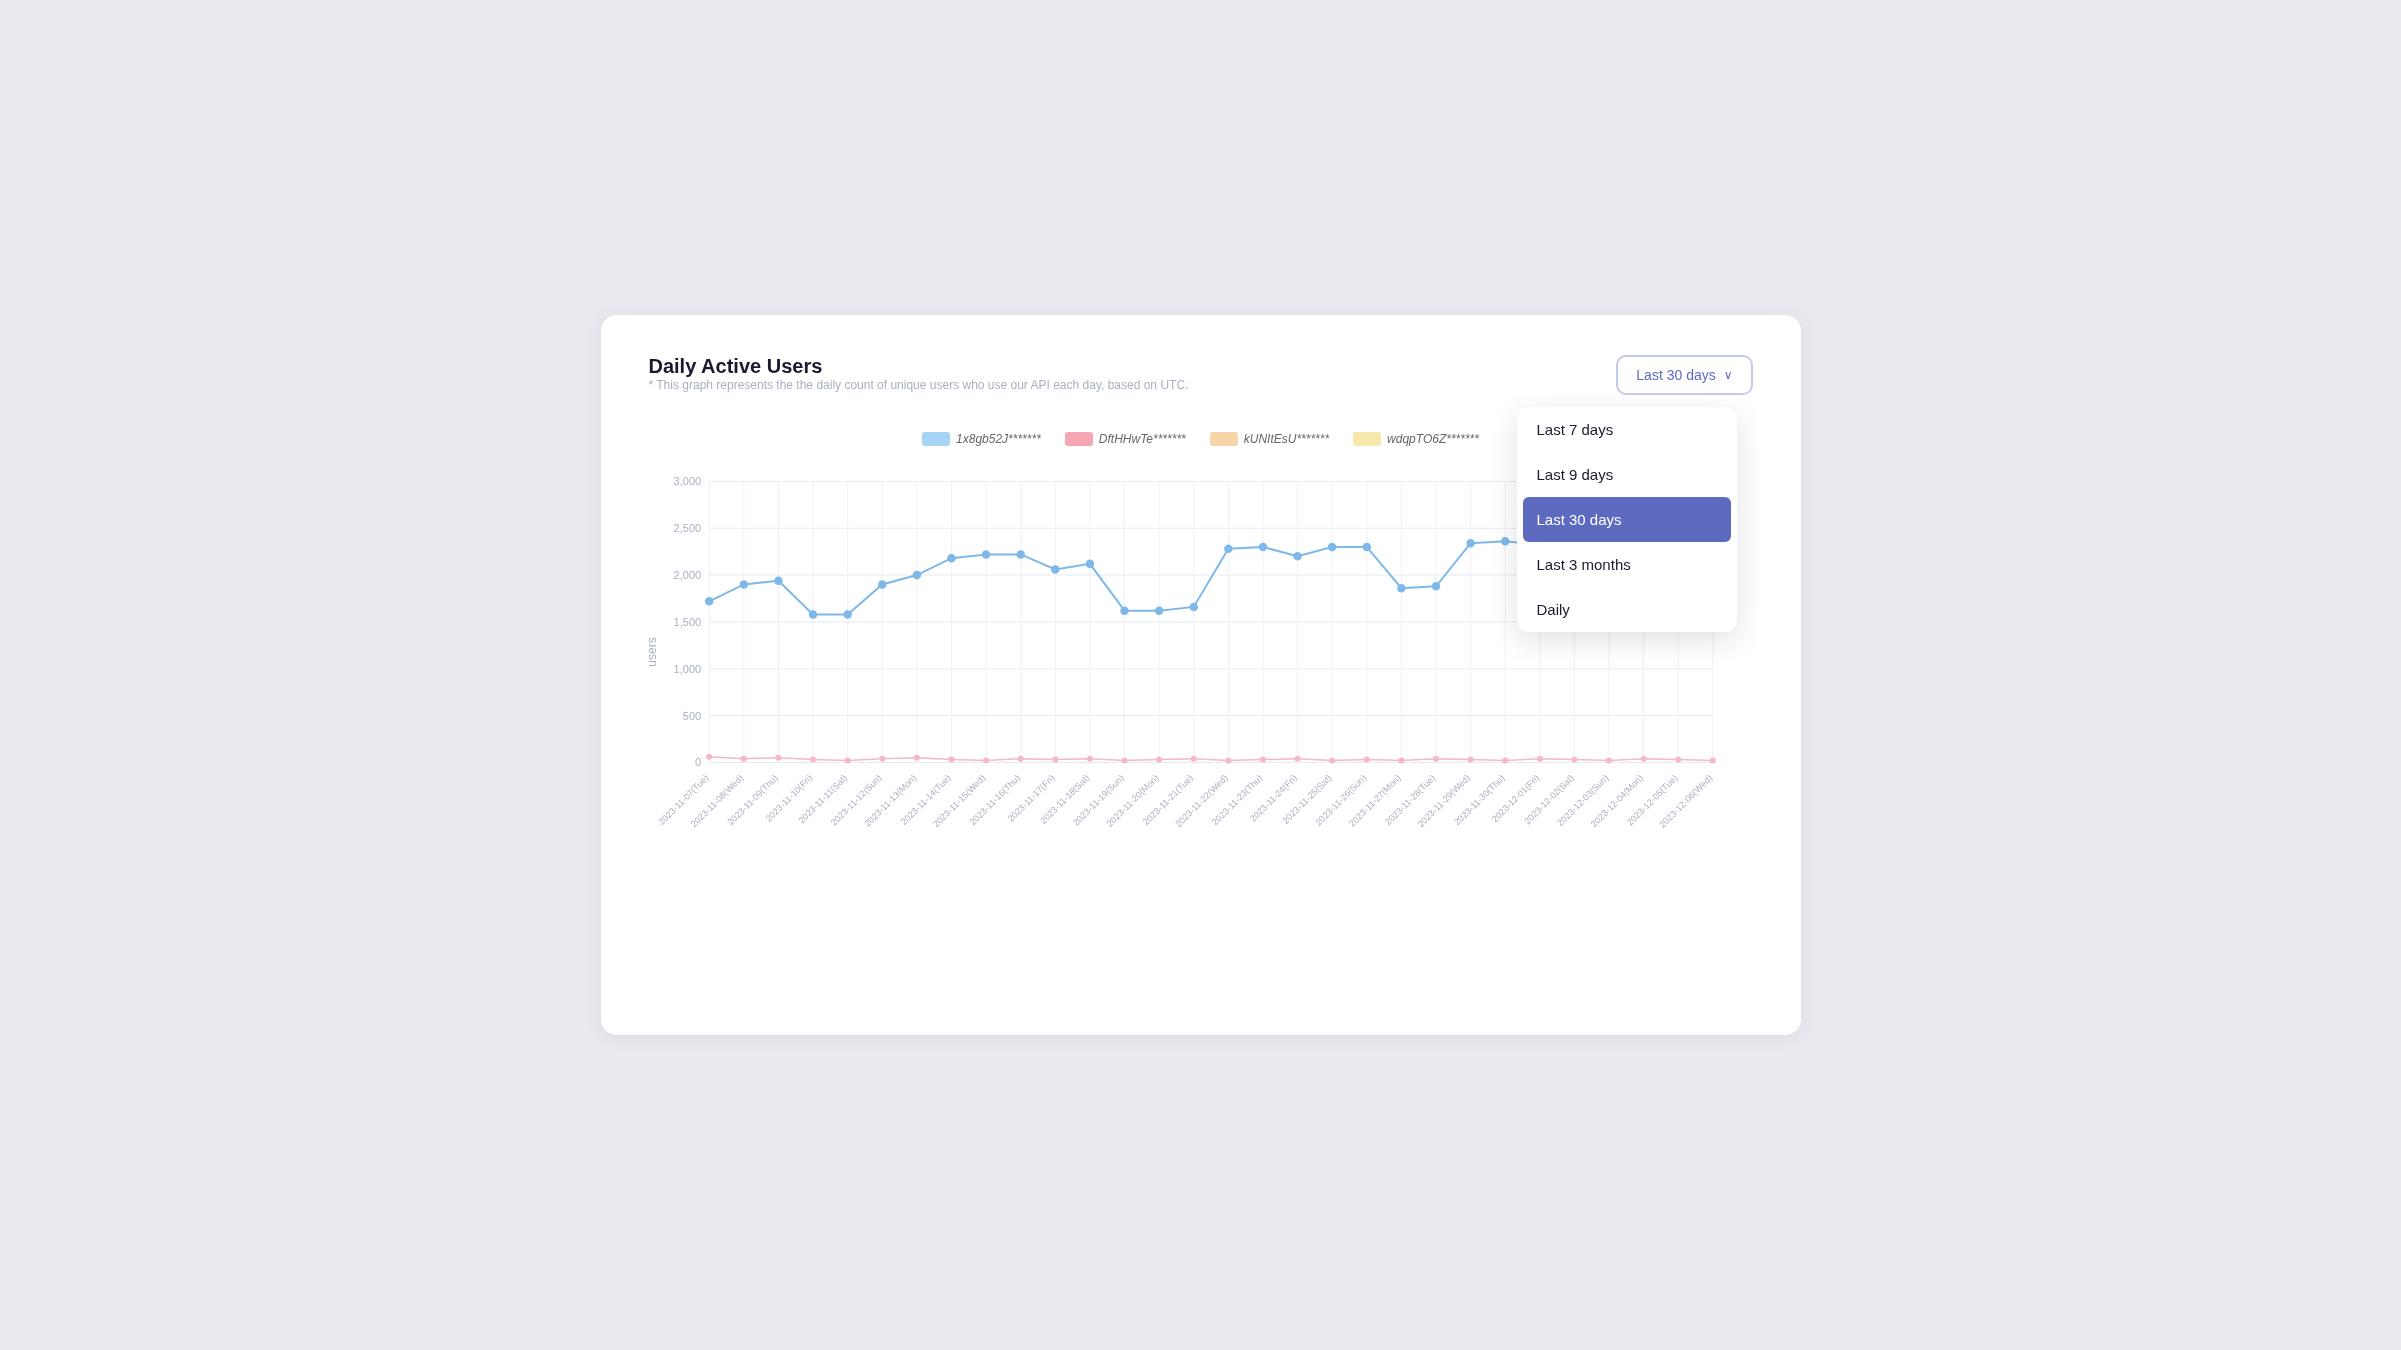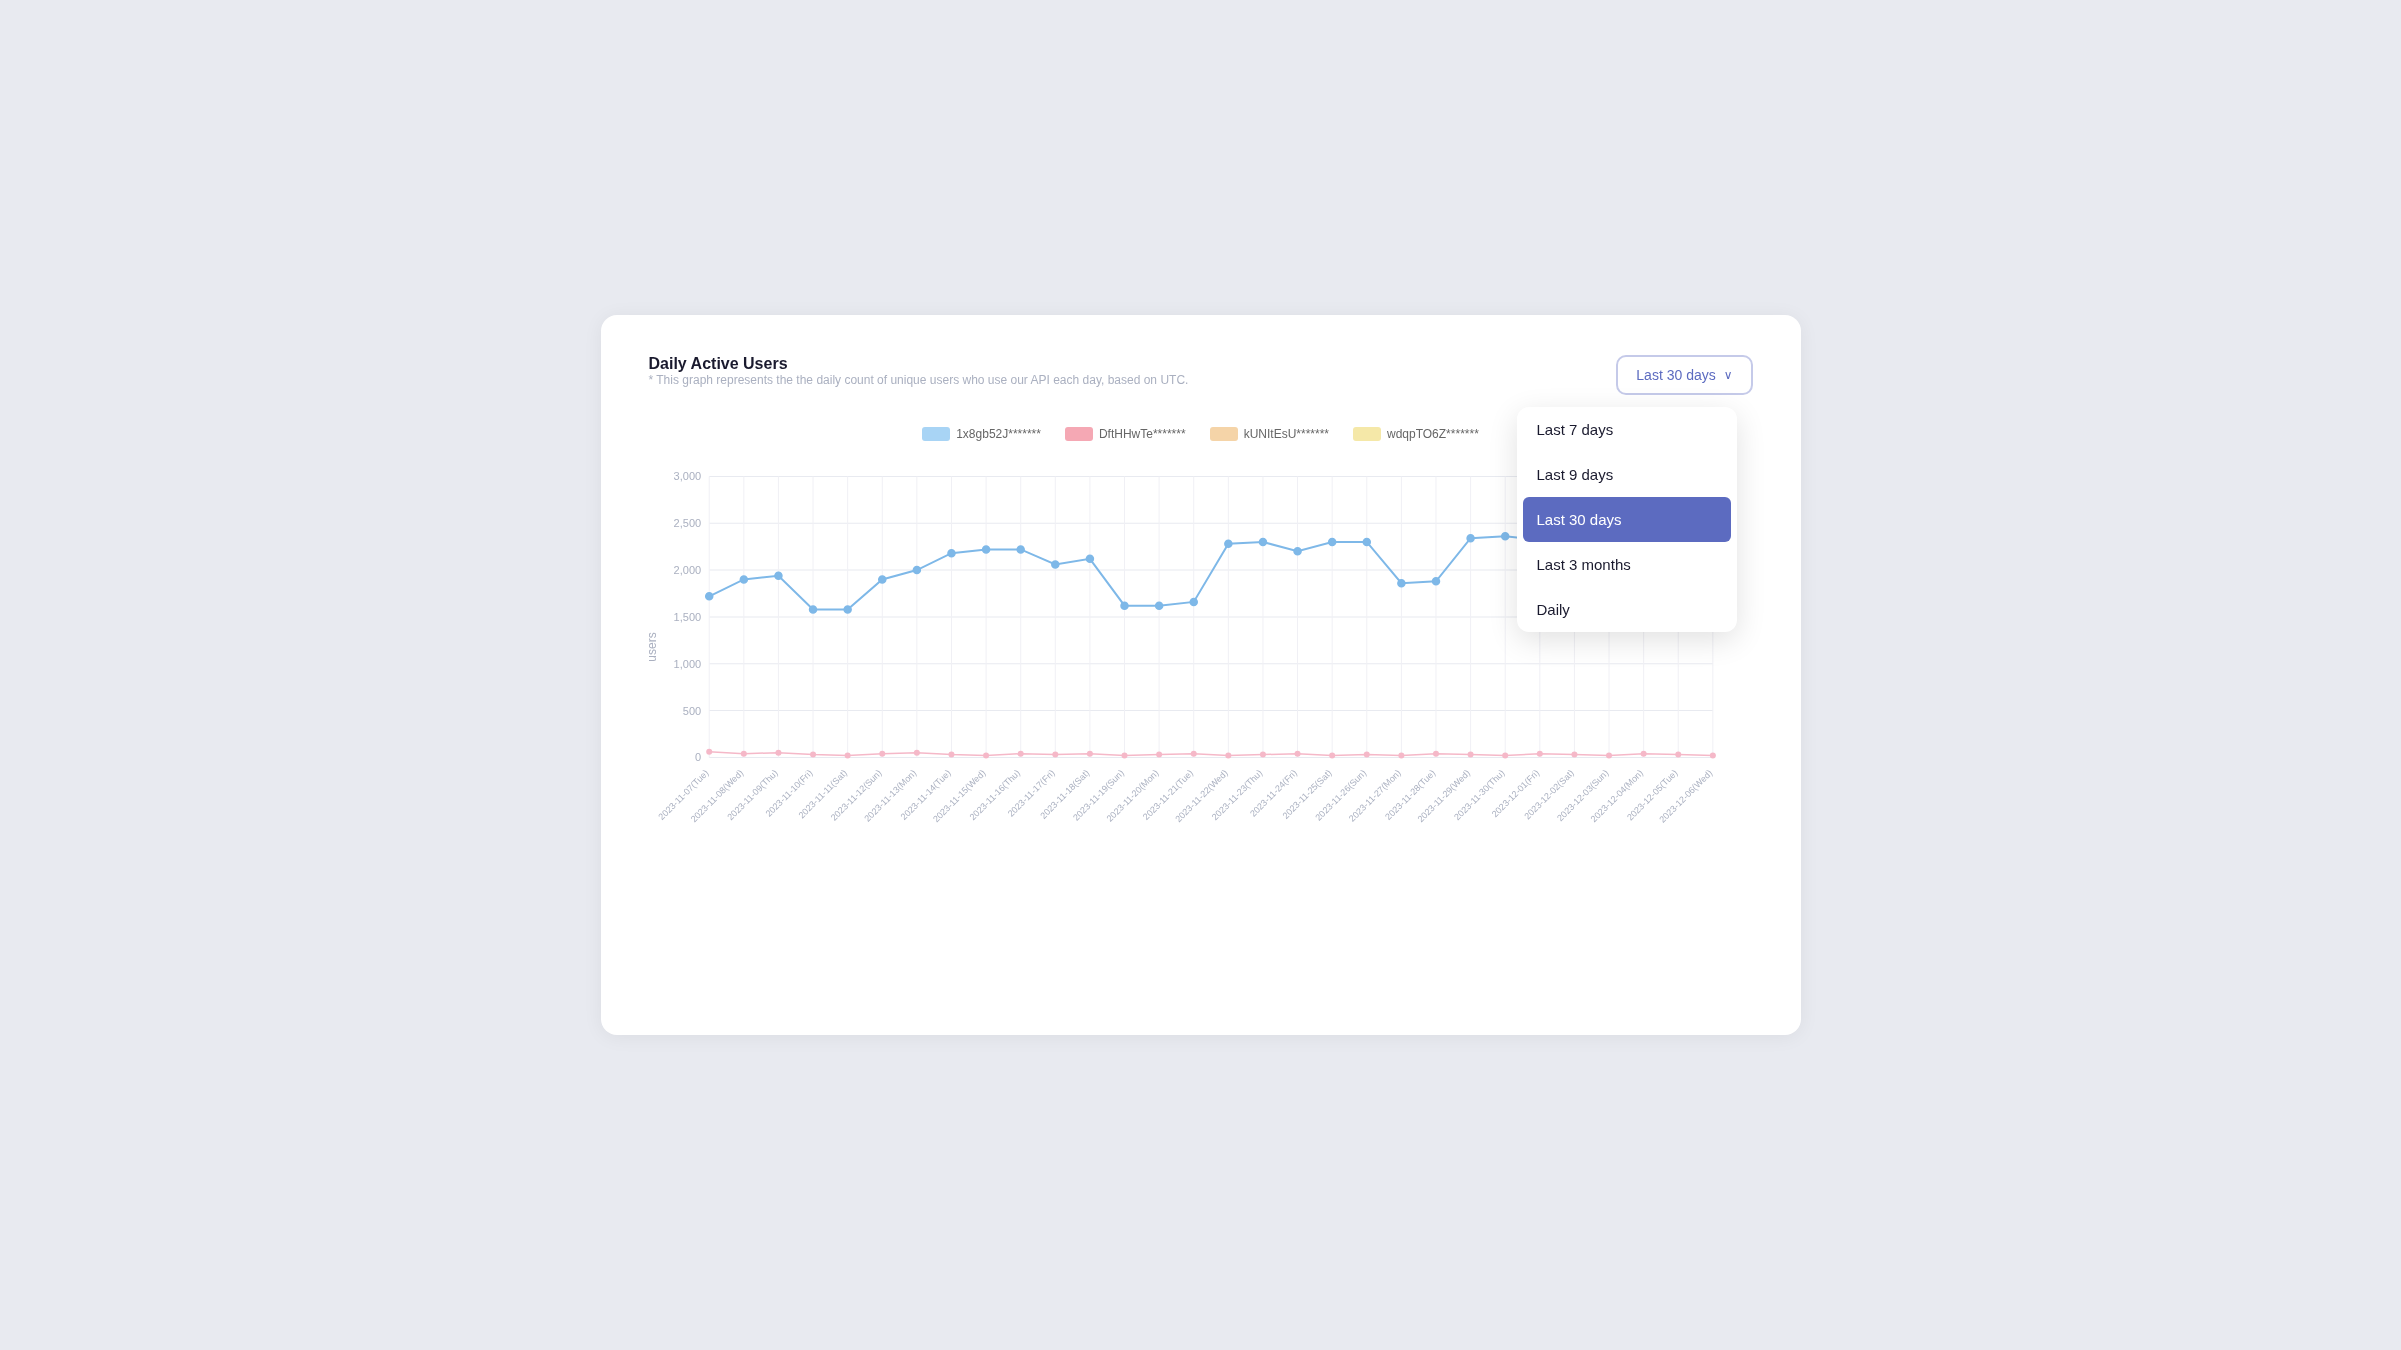--- a/index.html
+++ b/index.html
@@ -20,21 +20,21 @@
       position: relative;
       box-shadow: 0 2px 20px rgba(0,0,0,0.06);
     }
     .card-header {
       display: flex;
       align-items: flex-start;
       justify-content: space-between;
       margin-bottom: 8px;
     }
     .card-title {
-      font-size: 16px;
+      font-size: 20px;
       font-weight: 600;
       color: #1a1a2e;
     }
     .dropdown-btn {
       border: 2px solid #c5cae9;
       border-radius: 10px;
       padding: 10px 18px;
       background: #fff;
       color: #5c6bc0;
       font-size: 14px;
@@ -59,20 +59,21 @@
       justify-content: center;
       margin-bottom: 16px;
       flex-wrap: wrap;
     }
     .legend-item {
       display: flex;
       align-items: center;
       gap: 6px;
       font-size: 12px;
       color: #666;
+      font-style: italic;
     }
     .legend-swatch {
       width: 28px;
       height: 14px;
       border-radius: 3px;
     }
     .chart-area {
       position: relative;
       width: 100%;
       height: 380px;

